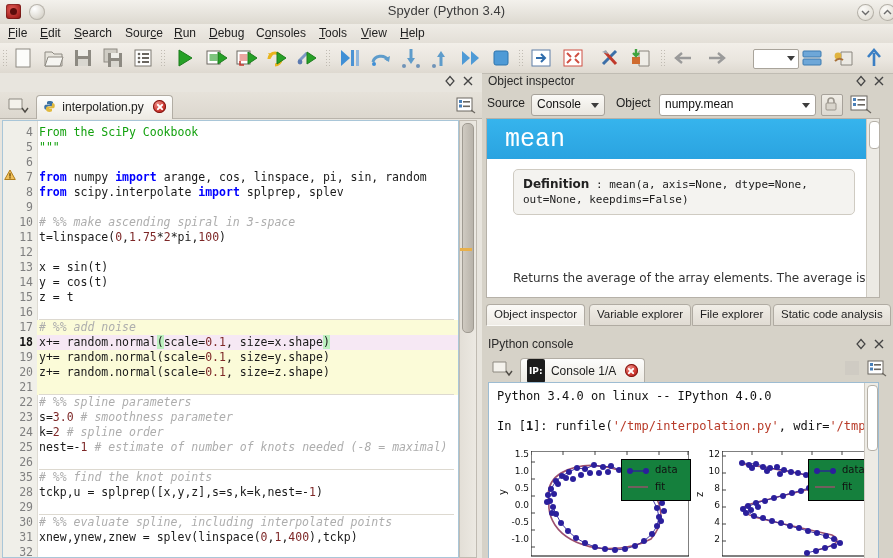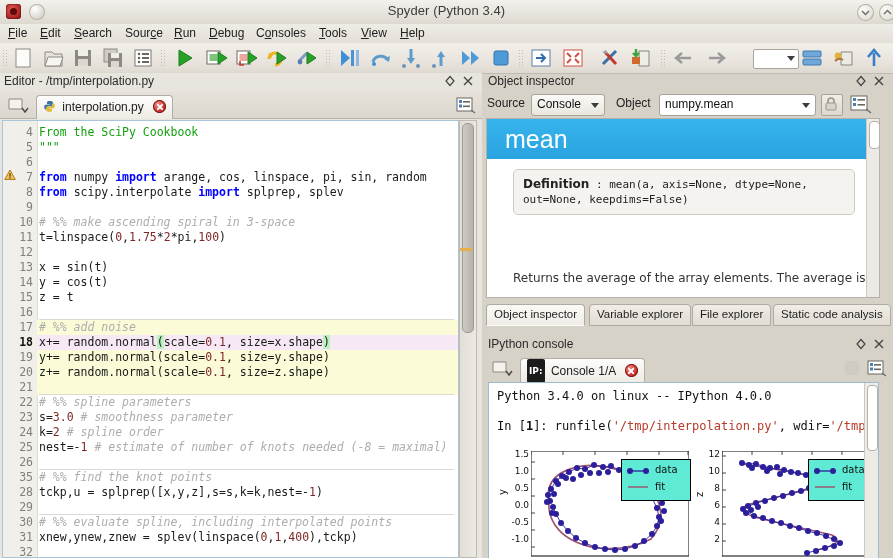--- a/index.html
+++ b/index.html
@@ -153,21 +153,21 @@
     border-left:4px solid transparent;border-right:4px solid transparent;border-top:5px solid #3c3c3c;}
   .lockbtn{position:absolute;width:20px;height:20px;background:linear-gradient(to bottom,#f0ede6,#ddd9d1);
     border:1px solid #a7a29a;border-radius:2px;}
   #oi-body{
     position:absolute;left:2px;top:45px;width:392px;height:178px;background:#fff;
     border:1px solid #b6b1a8;overflow:hidden;
   }
   #oi-head{position:absolute;left:0;top:0;width:100%;height:40px;
     background:linear-gradient(to bottom,#36b4ed 0%,#2aa3e0 100%);}
   #oi-head .h1{position:absolute;left:18px;top:6px;font-size:25px;color:#fff;
-    font-family:Liberation Sans, sans-serif;font-weight:300;}
+    font-family:Liberation Mono, monospace;font-weight:300;}
   #oi-defbox{
     position:absolute;left:26px;top:50px;width:322px;
     background:#f4f3f0;border:1px solid #cfcbc2;border-radius:5px;padding:7px 9px;
   }
   .oi-row{font-size:11px;line-height:15px;color:#222;font-family:"DejaVu Sans Mono",monospace;}
   .oi-row b{font-family:"DejaVu Sans",sans-serif;font-size:12px;}
   .oi-para{position:absolute;left:26px;font-size:12px;color:#333;font-family:"DejaVu Sans",sans-serif;}
   #oi-scroll{position:absolute;right:-1px;top:0;width:13px;height:178px;background:#eceae4;border-left:1px solid #cdc9c0;}
   #oi-sthumb{position:absolute;left:2px;top:2px;width:9px;height:26px;border-radius:4px;background:#fff;border:1px solid #b5b0a7;}
   .tabrow{position:absolute;height:22px;}
@@ -196,21 +196,21 @@
   }
   .con-line{position:absolute;left:8px;font-family:"DejaVu Sans Mono",monospace;font-size:12px;color:#111;white-space:pre;}
   .con-str{color:#b83a28;}
   #ipy-scroll{position:absolute;right:0;top:0;width:13px;height:176px;background:#edebe5;border-left:1px solid #cdc9c0;}
   #ipy-sthumb{position:absolute;left:2px;top:2px;width:9px;height:64px;border-radius:4px;background:#fff;border:1px solid #b5b0a7;}
 
   
   .plot{position:absolute;background:#fff;}
   .axis-lbl{position:absolute;font-family:"DejaVu Sans",sans-serif;font-size:9px;color:#111;text-align:right;}
   .axis-name{position:absolute;font-family:"DejaVu Sans",sans-serif;font-size:10px;color:#111;}
-  .legend{position:absolute;background:#5eead4;border:1px solid #000;}
+  .legend{position:absolute;background:#15803d;border:1px solid #000;}
   .leg-txt{position:absolute;font-family:"DejaVu Sans",sans-serif;font-size:10px;color:#111;}
 </style>
 </head>
 <body>
 
 <div id="app">
 
   <div class="titlebar">
     <div class="tb-icon-app"></div>
     <div class="tb-icon-2"></div>
@@ -429,21 +429,20 @@
     </div>
     <div class="tbtn" style="left:863px">
       <svg width="22" height="22" viewBox="0 0 22 22">
           <path d="M11 19 V6 M5 10 L11 3 L17 10" stroke="#3b7fc4" stroke-width="2.6" fill="none"></path>
         </svg>
     </div>
   </div>
 
   <div id="editor">
     <div class="pane-title" id="ed-titlebar">
-      <span class="ptxt">Editor - /tmp/interpolation.py</span>
       <span class="pane-btn" style="right:26px">
         <svg width="12" height="12" viewBox="0 0 12 12">
             <path d="M6 1.5 L10 6 L6 10.5 L2 6z" fill="none" stroke="#444" stroke-width="1.2"></path>
           </svg>
       </span>
       <span class="pane-btn" style="right:8px">
         <svg width="12" height="12" viewBox="0 0 12 12">
             <path d="M2 2 L10 10 M10 2 L2 10" stroke="#444" stroke-width="1.4"></path>
           </svg>
       </span>

